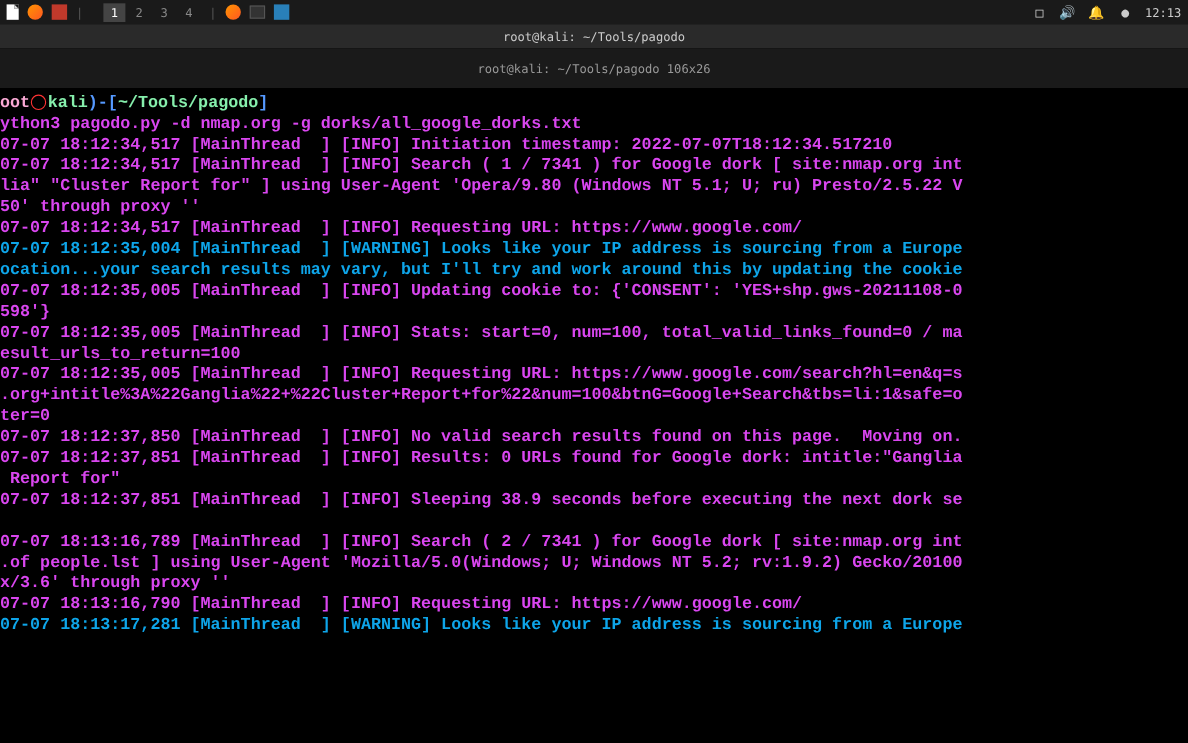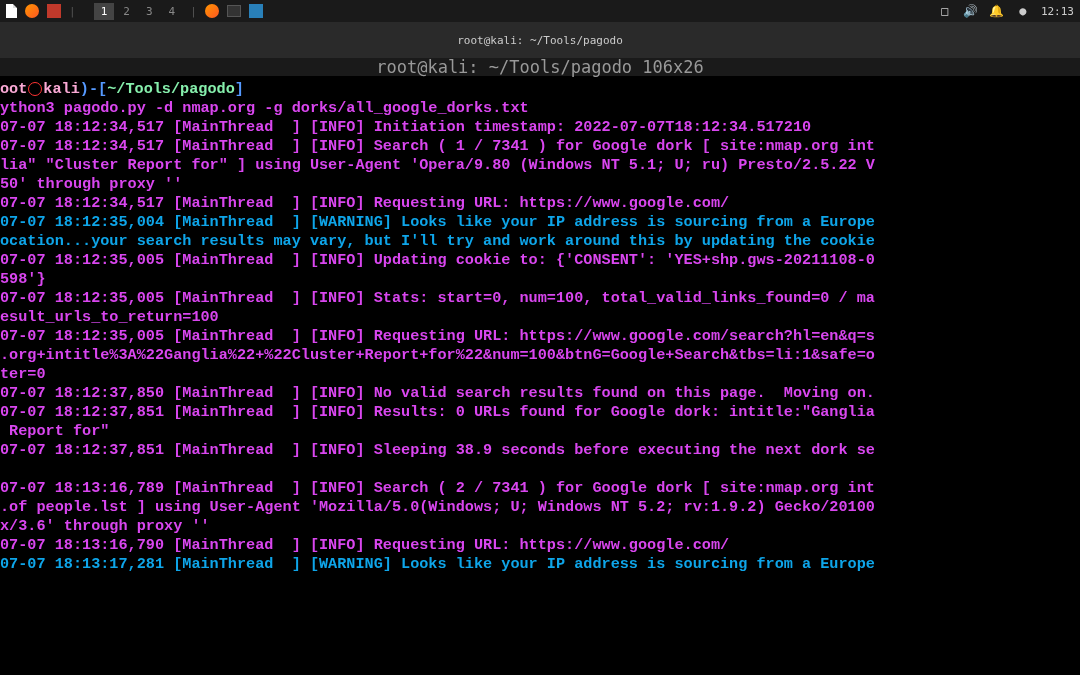--- a/index.html
+++ b/index.html
@@ -51,48 +51,48 @@
       background: #444;
       color: #fff;
     }
     .panel-right {
       display: flex;
       align-items: center;
       gap: 10px;
     }
     .title-bar {
       background: #2a2a2a;
-      height: 36px;
+      height: 22px;
       display: flex;
       align-items: center;
       justify-content: center;
       font-size: 11px;
       color: #ccc;
     }
     .subtitle-bar {
       background: #1a1a1a;
-      height: 18px;
+      height: 36px;
       display: flex;
       align-items: center;
       justify-content: center;
-      font-size: 17px;
+      font-size: 11px;
       color: #999;
     }
     .terminal {
       background: #000;
       padding: 4px 0 0 0;
       font-family: 'Courier New', monospace;
       font-size: 15.2px;
       line-height: 1.25;
       white-space: pre;
       overflow: hidden;
       font-weight: bold;
     }
     .prompt-user { color: #f9a8d4; }
-    .prompt-host { color: #f9a8d4; }
+    .prompt-host { color: #86efac; }
     .prompt-paren { color: #5599ff; }
     .prompt-dash { color: #5599ff; }
     .prompt-bracket { color: #5599ff; }
     .prompt-path { color: #86efac; }
     .log-green { color: #d946ef; }
     .log-yellow { color: #0ea5e9; }
     .kali-icon {
       display: inline-block;
       width: 14px;
       height: 14px;

